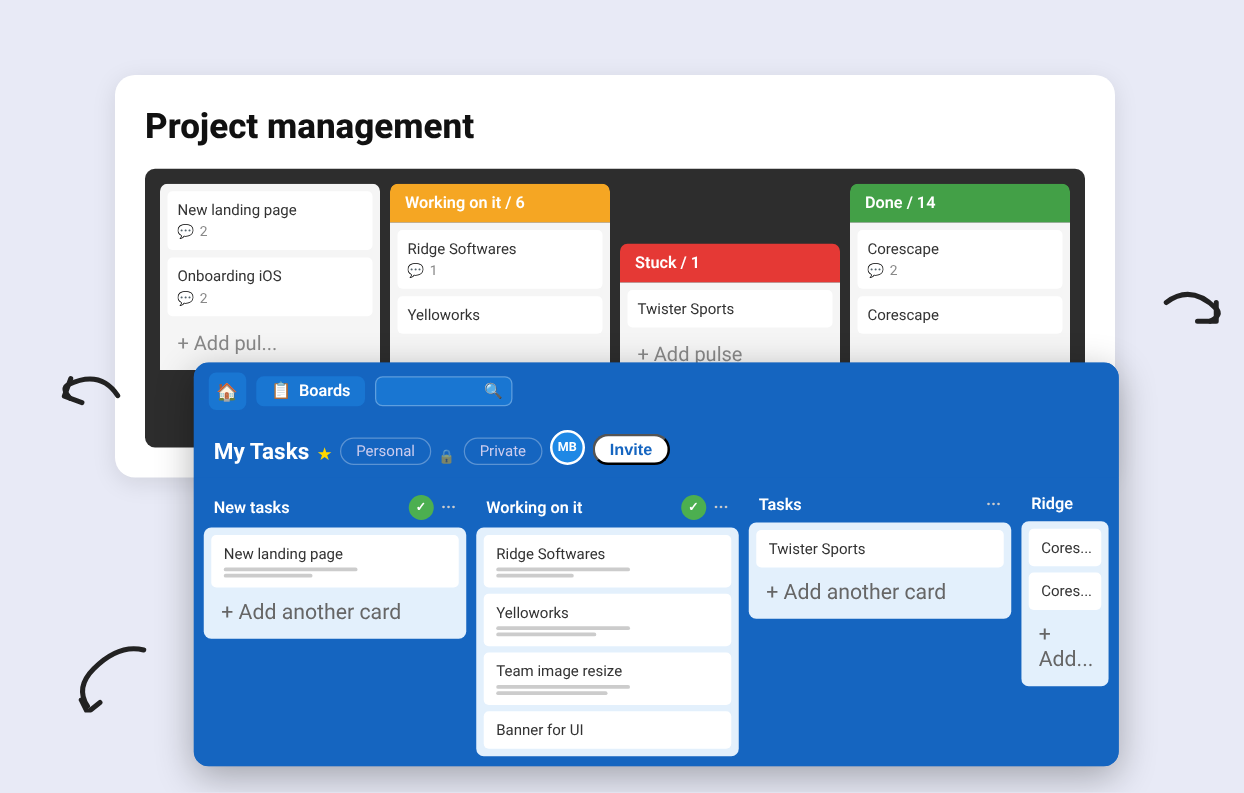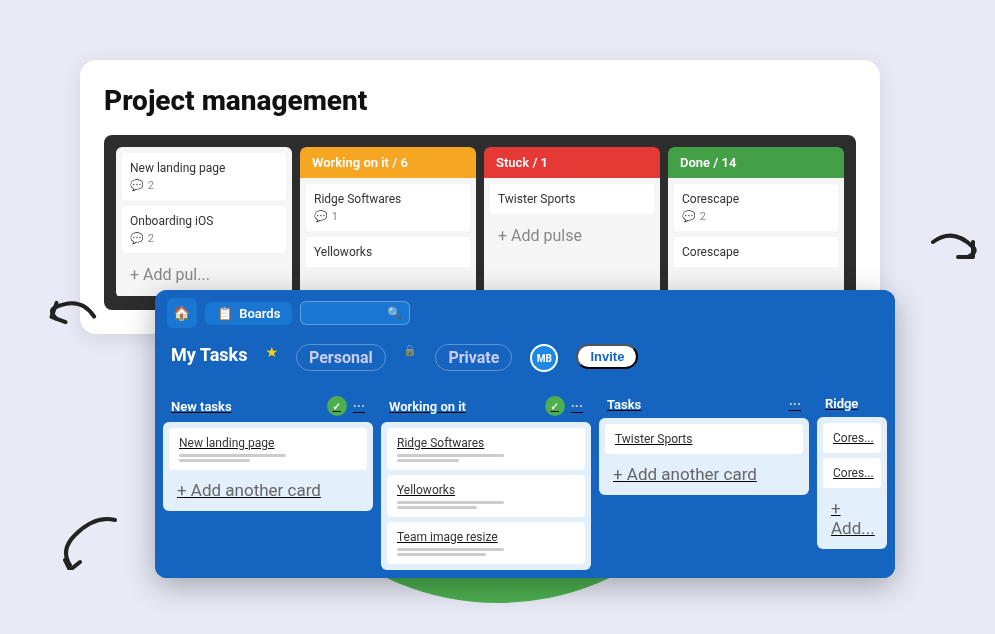--- a/index.html
+++ b/index.html
@@ -46,21 +46,21 @@
       font-size: 48px;
       color: #333;
       z-index: 10;
       font-weight: bold;
     }
 
     
     .back-card {
       position: absolute;
       top: 60px;
-      left: 80px;
+      left: 92px;
       width: 800px;
       background: white;
       border-radius: 16px;
       padding: 24px;
       box-shadow: 0 4px 20px rgba(0,0,0,0.1);
       z-index: 2;
     }
 
     .back-card-title {
       font-size: 28px;
@@ -88,21 +88,21 @@
     .col-header-back {
       padding: 8px 12px;
       font-size: 13px;
       font-weight: 600;
       color: white;
       border-radius: 6px 6px 0 0;
     }
 
     .col-header-back.gray { background: #9e9e9e; }
     .col-header-back.yellow { background: #f5a623; }
-    .col-header-back.red { background: #e53935; }
+    .col-header-back.red { background: #e53935; margin-top: 48px; }
     .col-header-back.green { background: #43a047; }
 
     .col-body-back {
       background: #f5f5f5;
       padding: 6px;
       display: flex;
       flex-direction: column;
       gap: 6px;
       min-height: 120px;
     }
@@ -198,37 +198,37 @@
       position: absolute;
       right: 8px;
       color: white;
       font-size: 12px;
     }
 
     .front-header {
       background: #1565c0;
       padding: 8px 16px 10px;
       display: flex;
-      align-items: flex-start;
-      gap: 18px;
+      align-items: flex-end;
+      gap: 6px;
     }
 
     .my-tasks-title {
       font-size: 18px;
       font-weight: 700;
       color: white;
     }
 
     .star-icon { color: #ffd700; font-size: 14px; }
 
     .tag {
       border-radius: 20px;
       padding: 3px 12px;
-      font-size: 16px;
-      font-weight: 700;
+      font-size: 12px;
+      font-weight: 400;
     }
 
     .tag-personal {
       background: transparent;
       color: #cce;
       border: 1px solid rgba(255,255,255,0.3);
     }
 
     .tag-private {
       background: transparent;
@@ -259,21 +259,20 @@
       font-weight: 600;
       cursor: pointer;
     }
 
     
     .kanban-front {
       padding: 8px;
       display: flex;
       gap: 8px;
       background: #1565c0;
-      text-decoration: underline;
     }
 
     .kanban-col-front {
       flex: 1;
       min-width: 0;
     }
 
     .col-front-header {
       display: flex;
       align-items: center;
@@ -516,20 +515,23 @@
             <div class="card-line" style="width:45%"></div>
           </div>
         </div>
         <div class="card-front">
           <div>Team image resize</div>
           <div class="card-front-lines">
             <div class="card-line"></div>
             <div class="card-line" style="width:50%"></div>
           </div>
         </div>
+        <div class="card-front">
+          <div>Banner for UI</div>
+        </div>
       </div>
     </div>
 
     <div class="kanban-col-front">
       <div class="col-front-header">
         <span>Tasks</span>
         <div class="col-front-icons">
           <span class="dots-menu">···</span>
         </div>
       </div>

